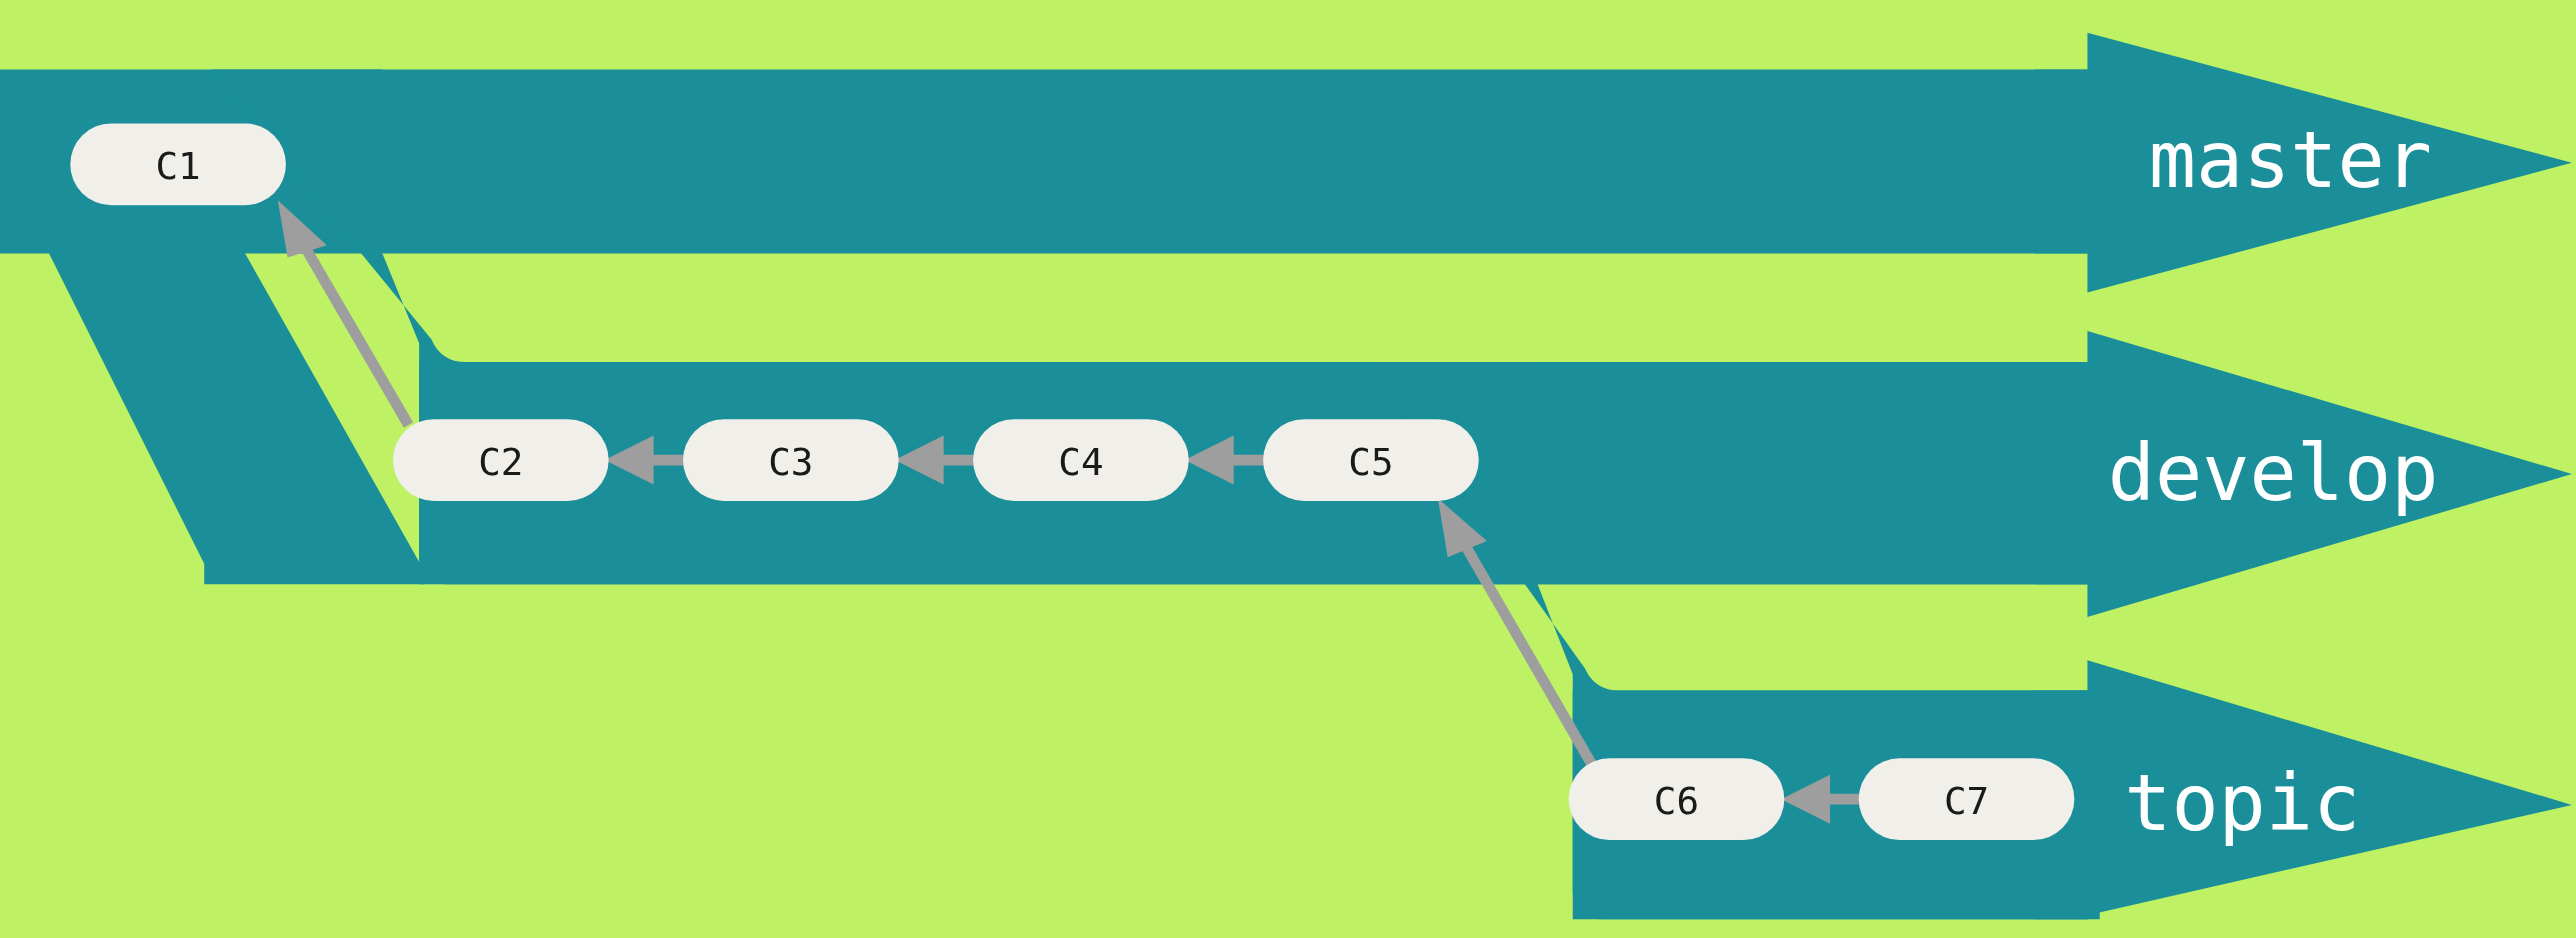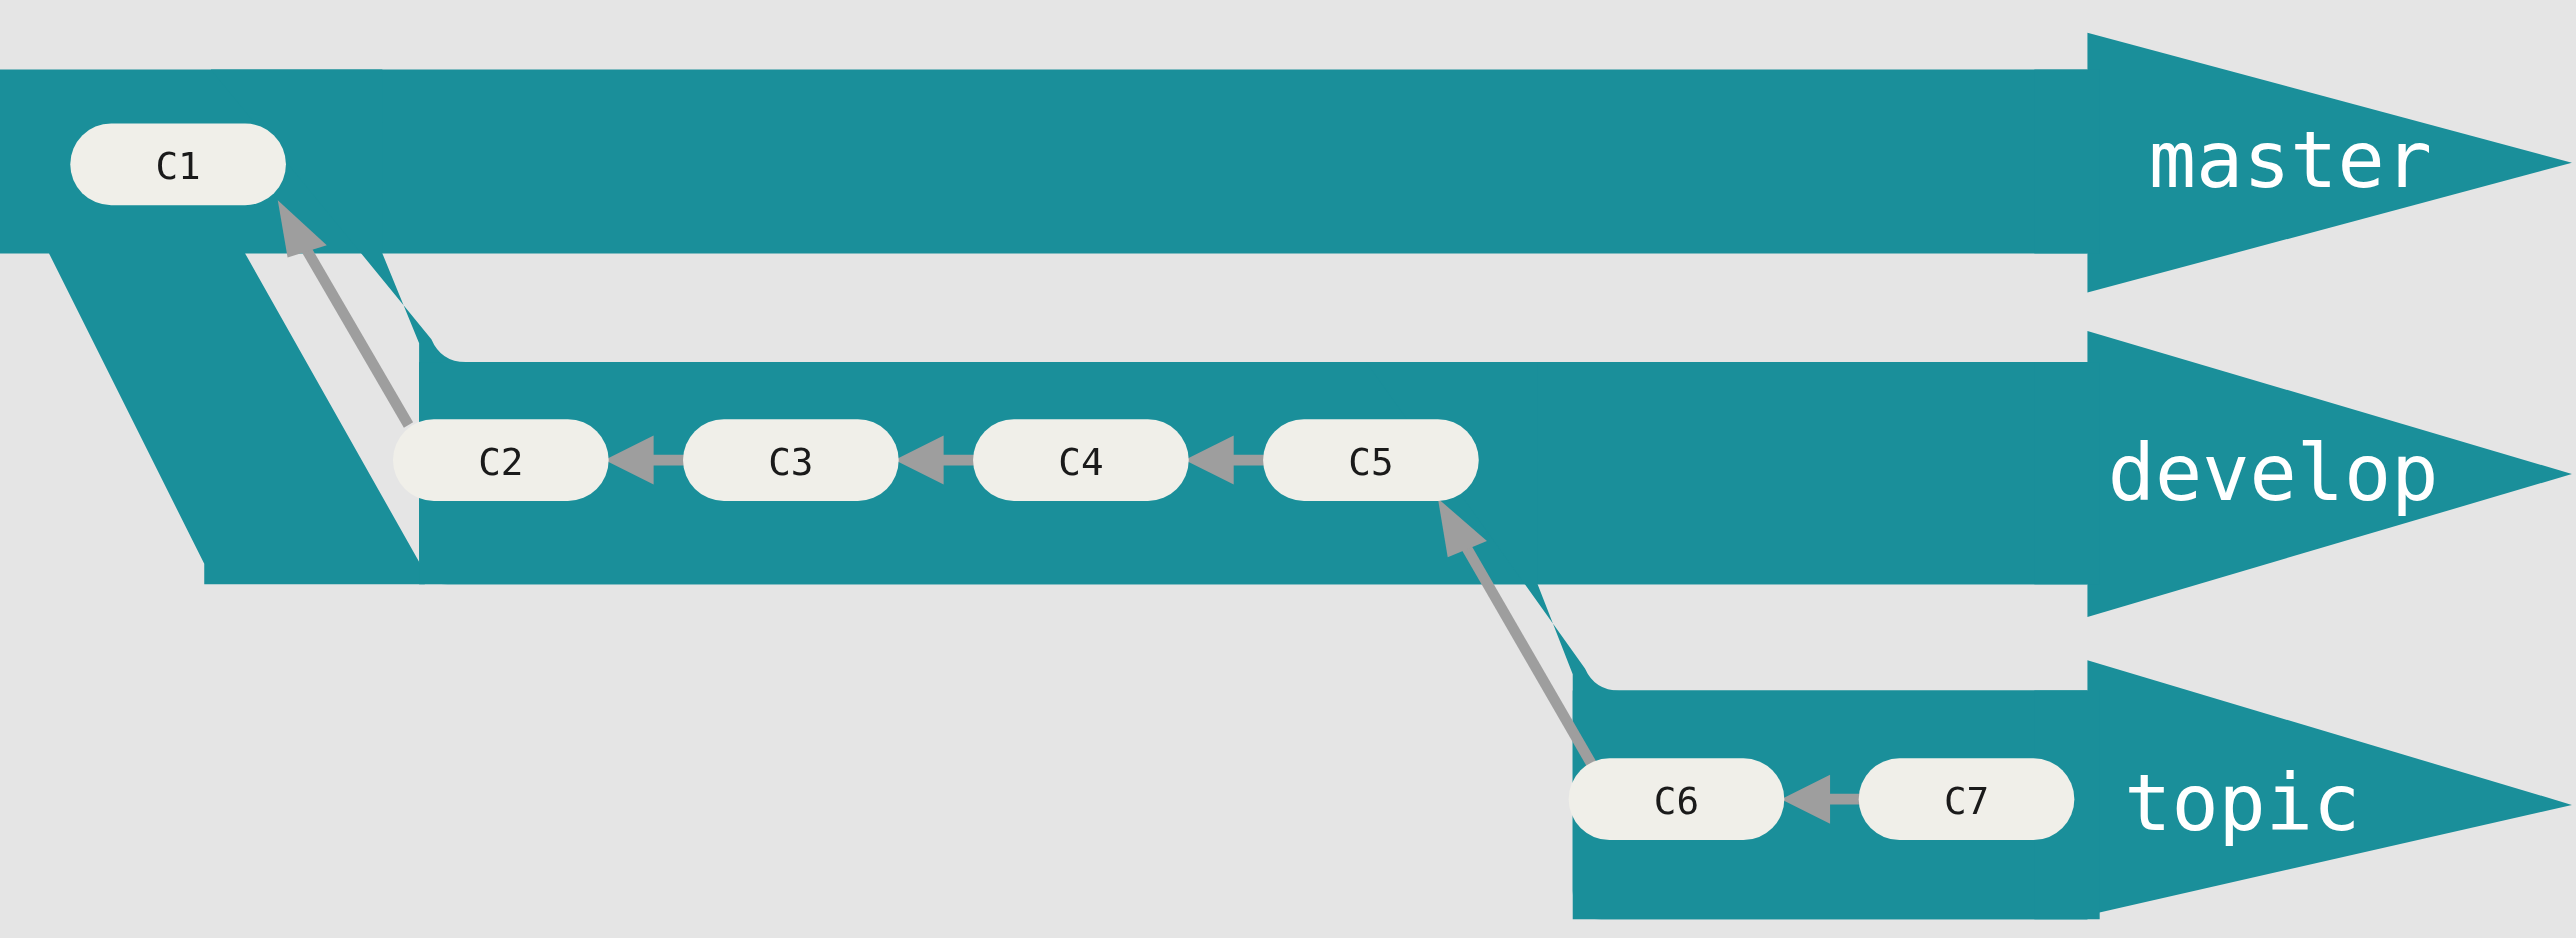--- a/index.html
+++ b/index.html
@@ -4,21 +4,21 @@
 <style>
   html, body {
     margin: 0;
     padding: 0;
     background: #000000;
   }
   #stage {
     position: relative;
     width: 2576px;
     height: 939px;
-    background: #e5e5e5;
+    background: #bef264;
     overflow: hidden;
     font-family: "DejaVu Sans Mono", "Liberation Mono", monospace;
     text-decoration: underline;
   }
   svg#diagram {
     display: block;
     width: 2576px;
     height: 939px;
   }
   .branch-lane {

